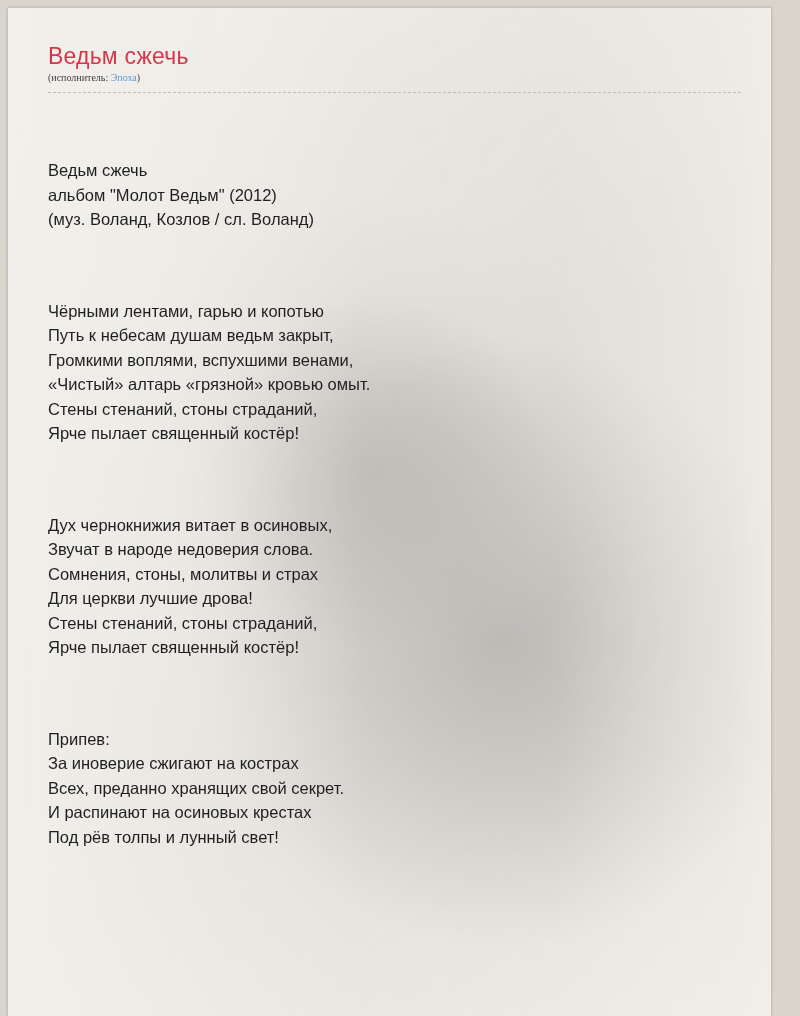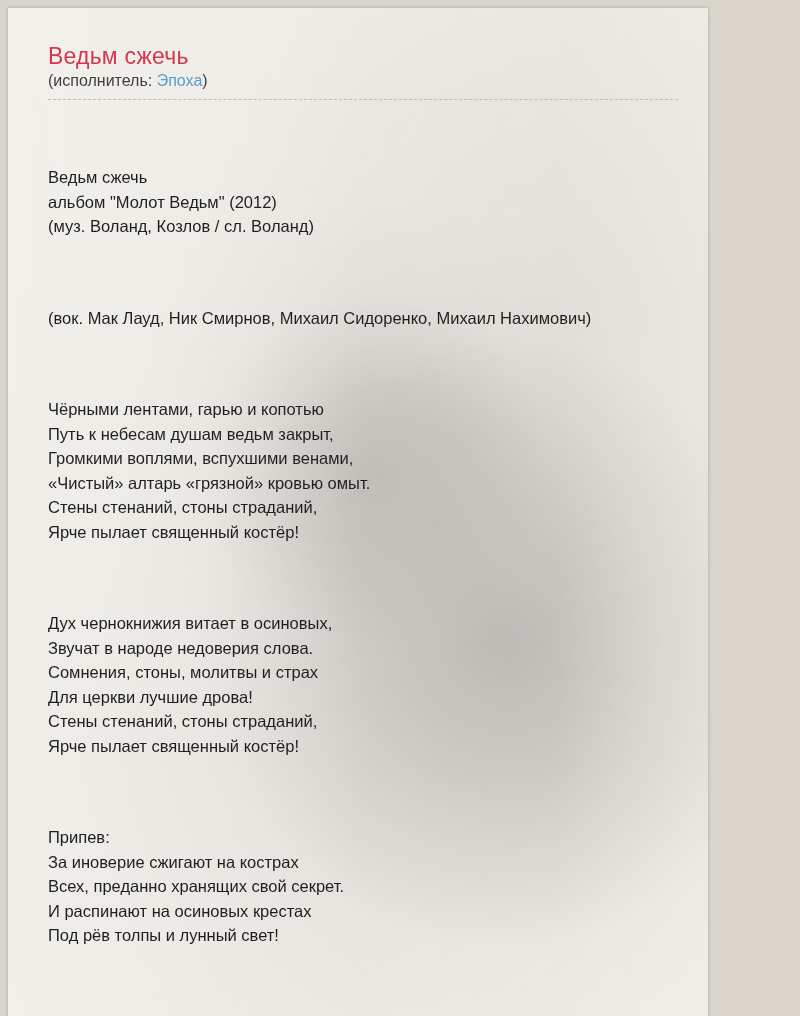--- a/index.html
+++ b/index.html
@@ -16,21 +16,21 @@
   .page {
     position: relative;
     width: 800px;
     height: 1016px;
     box-sizing: border-box;
     padding: 8px 8px 0 8px;
     background: #d9d5cd;
   }
   .card {
     position: relative;
-    width: 700px;
+    width: 763px;
     height: 1008px;
     box-sizing: border-box;
     background: #f2f0eb;
     box-shadow: 0 0 3px rgba(0,0,0,0.25);
     overflow: hidden;
   }
   
   .photo-bg {
     position: absolute;
     left: 0;
@@ -58,25 +58,26 @@
   }
   .song-title {
     color: #d4374b;
     font-size: 23px;
     line-height: 28px;
     font-weight: normal;
     margin: 0 0 2px 0;
     letter-spacing: 0.2px;
   }
   .artist-line {
-    font-size: 16px;
+    font-size: 10px;
     color: #3f3f3f;
     padding-bottom: 9px;
     border-bottom: 1px dashed #bdbdb8;
     margin-bottom: 16px;
+    font-family: Liberation Serif, serif;
   }
   .artist-link {
     color: #5a9bd5;
     text-decoration: none;
     cursor: pointer;
   }
   .lyrics {
     font-size: 16.5px;
     line-height: 24.5px;
     color: #1f1f1f;
@@ -99,21 +100,20 @@
       <h1 class="song-title">Ведьм сжечь</h1>
 
       <div class="artist-line">
         <span>(исполнитель: </span><a class="artist-link" href="#">Эпоха</a><span>)</span>
       </div>
 
       <div class="lyrics">
         <p class="blk">Ведьм сжечь
 альбом "Молот Ведьм" (2012)
 (муз. Воланд, Козлов / сл. Воланд)</p>
-        <p class="blk">(вок. Мак Лауд, Ник Смирнов, Михаил Сидоренко, Михаил Нахимович)</p>
         <p class="blk">Чёрными лентами, гарью и копотью
 Путь к небесам душам ведьм закрыт,
 Громкими воплями, вспухшими венами,
 «Чистый» алтарь «грязной» кровью омыт.
 Стены стенаний, стоны страданий,
 Ярче пылает священный костёр!</p>
         <p class="blk">Дух чернокнижия витает в осиновых,
 Звучат в народе недоверия слова.
 Сомнения, стоны, молитвы и страх
 Для церкви лучшие дрова!

